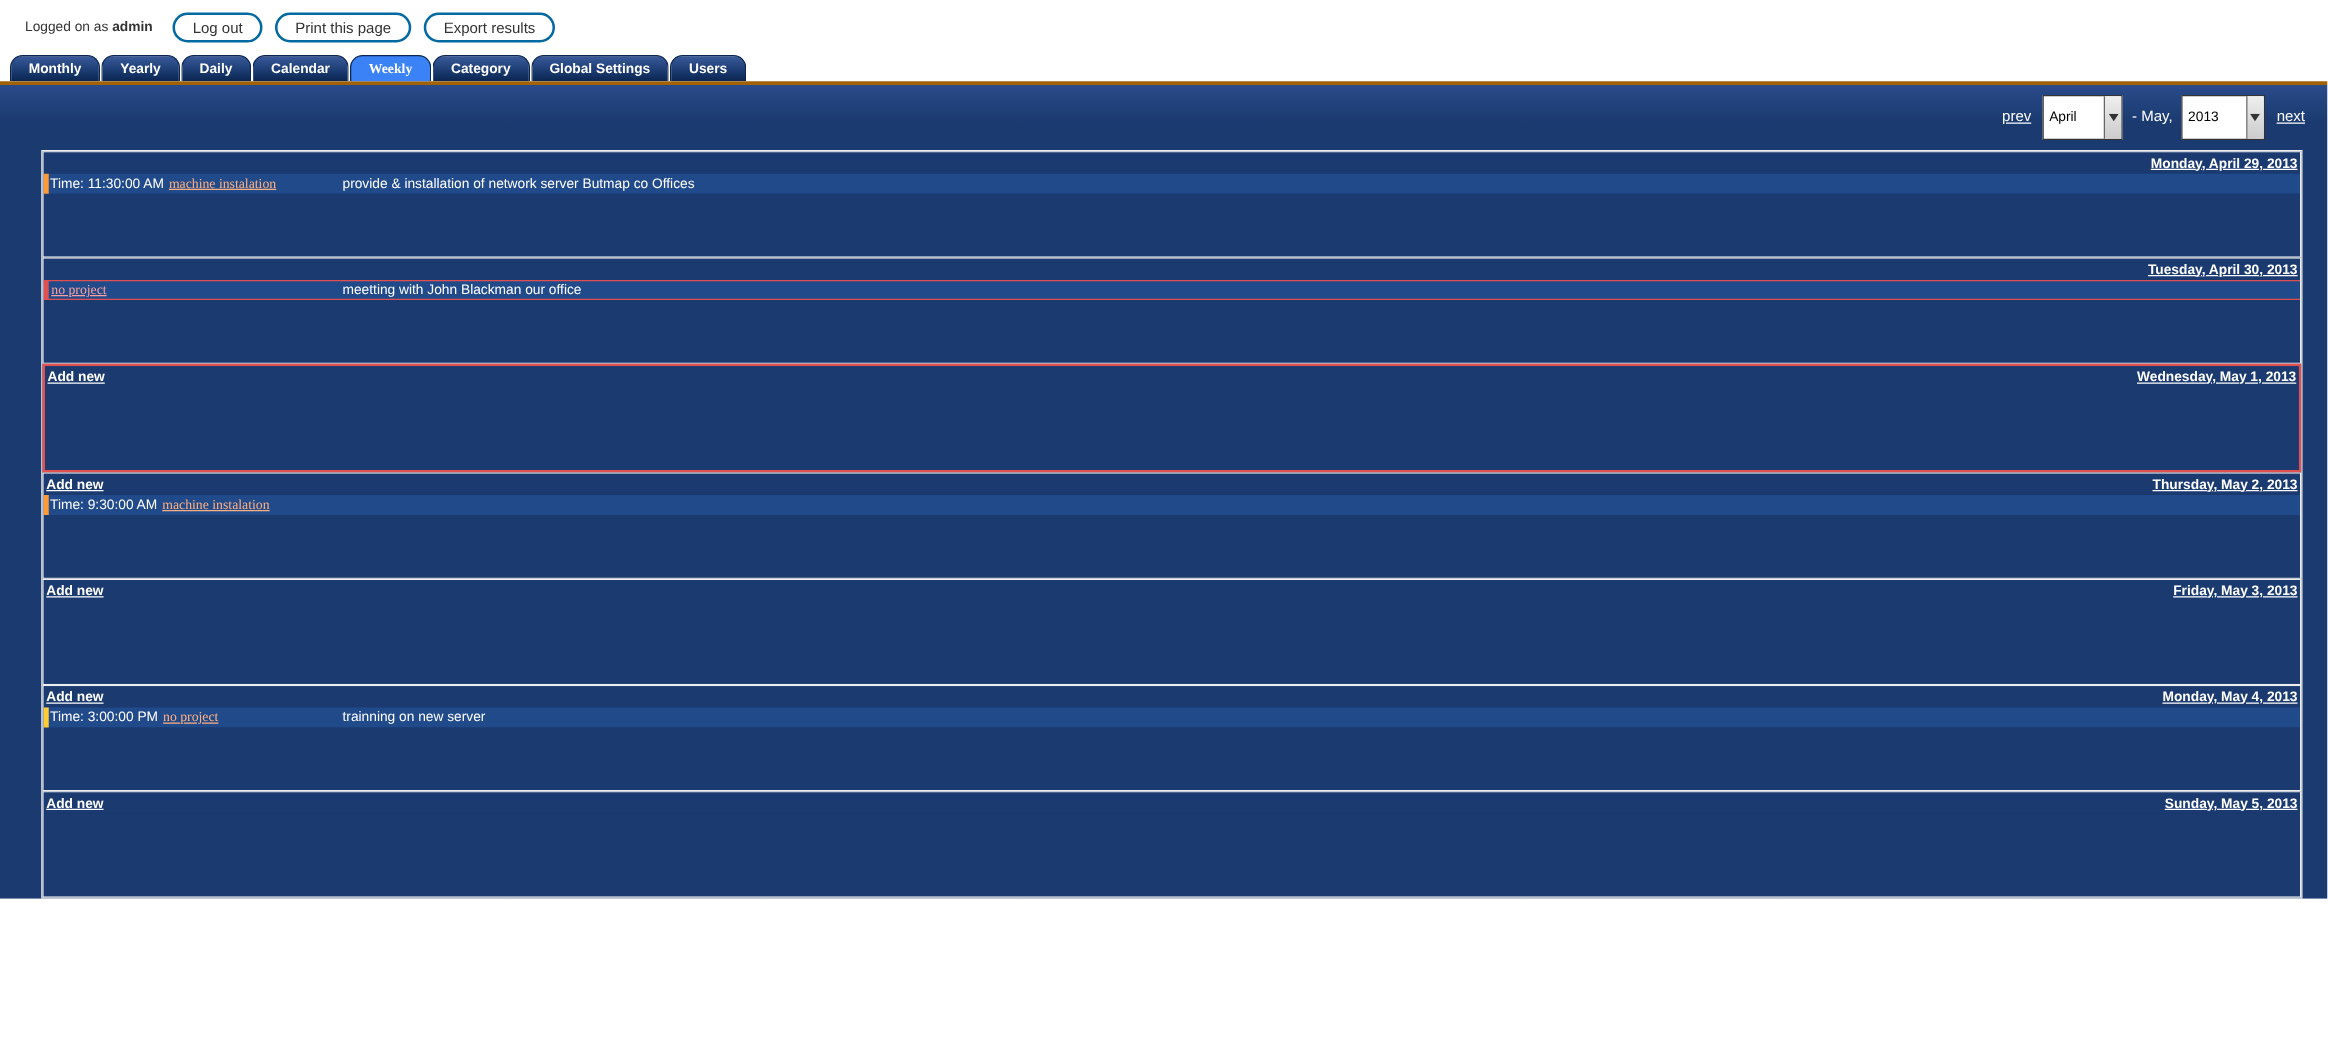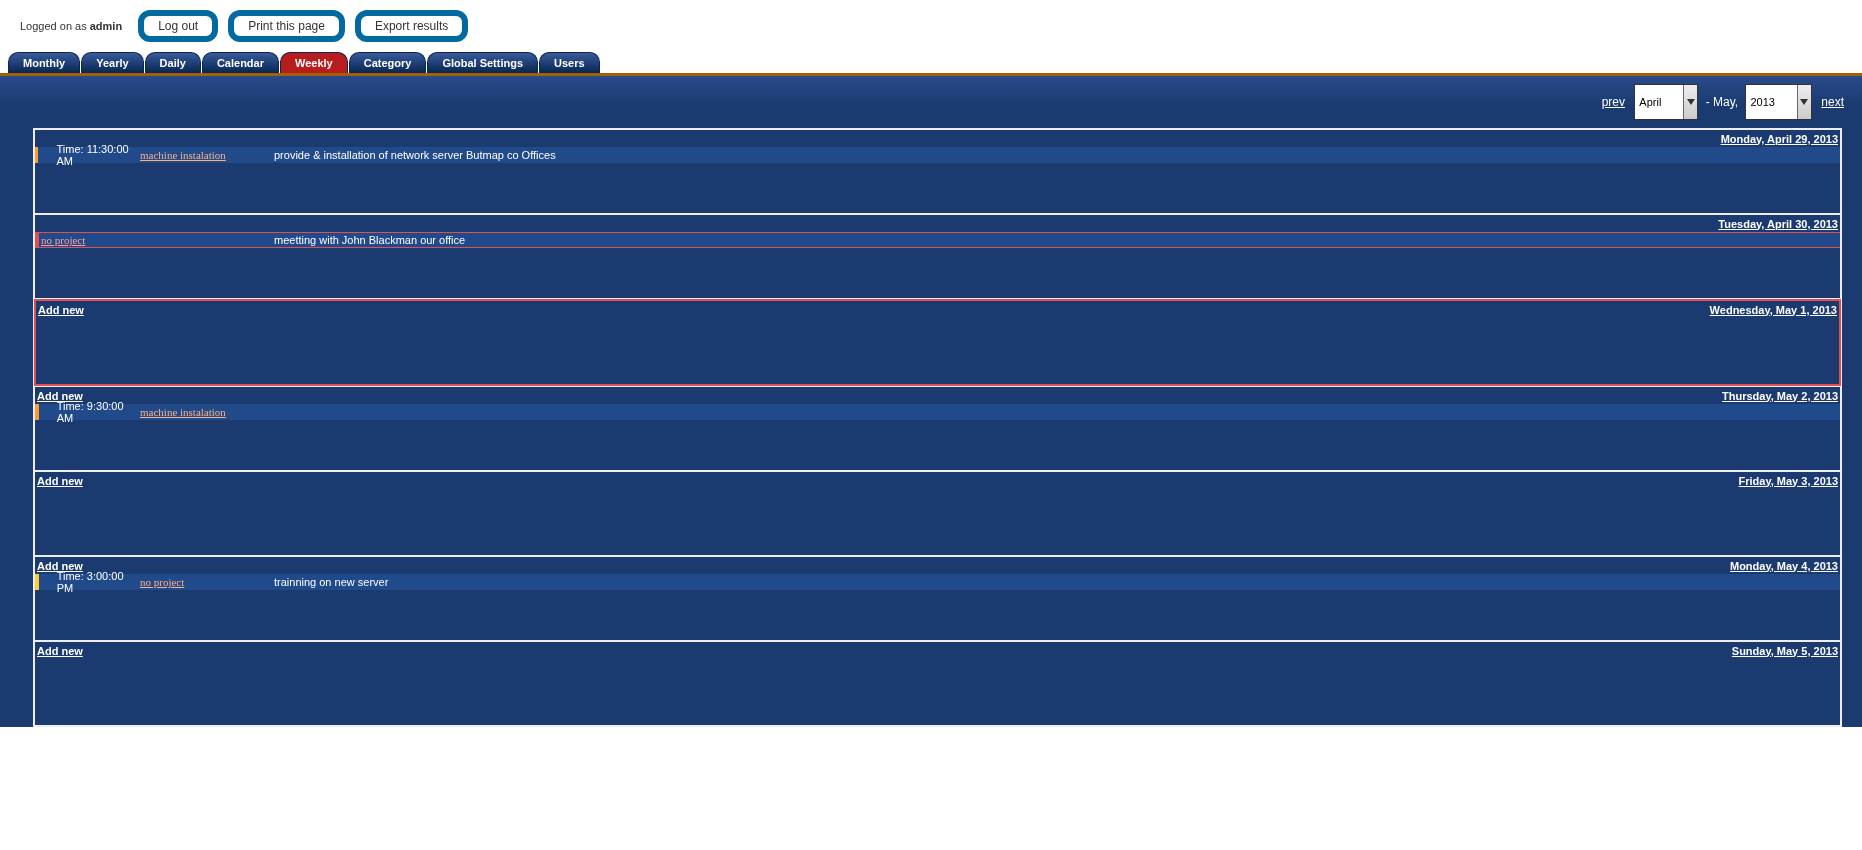--- a/index.html
+++ b/index.html
@@ -13,21 +13,21 @@
     padding: 10px 20px;
     display: flex;
     align-items: center;
     gap: 10px;
     background: #fff;
   }
   .logged-text { color: #333; font-size: 11px; margin-right: 6px; }
   .logged-text b { font-weight: bold; }
   .btn {
     background: #fff;
-    border: 6px solid #0369a1;
+    border: 2px solid #0369a1;
     border-radius: 12px;
     padding: 3px 14px;
     font-size: 12px;
     color: #333;
     cursor: pointer;
   }
   .nav-tabs {
     display: flex;
     padding-left: 8px;
     border-bottom: 3px solid #a16207;
@@ -40,21 +40,22 @@
     font-size: 11px;
     font-weight: bold;
     border-radius: 10px 10px 0 0;
     background: linear-gradient(to bottom, #3a5a9a 0%, #1a3a70 60%, #0a2550 100%);
     margin-right: 1px;
     cursor: pointer;
     border: 1px solid #0a2550;
     border-bottom: none;
   }
   .tab.active {
-    background: #b91c1c;
+    background: #3b82f6;
+    font-family: Liberation Serif, serif;
   }
   .content-wrap {
     background: linear-gradient(to bottom, #2a4a8a 0%, #1a3a70 30px, #1a3a70 100%);
     padding: 0;
     min-height: 640px;
   }
   .nav-row {
     text-align: right;
     padding: 8px 12px 4px;
     color: #fff;
@@ -108,21 +109,21 @@
     color: #fff;
     font-size: 11px;
     display: flex;
     align-items: center;
     height: 16px;
   }
   .marker {
     width: 4px;
     height: 100%;
   }
-  .time { font-weight: normal; margin-right: 2px; color: #fff; padding-left: 18px; }
+  .time { font-weight: normal; margin-right: 2px; color: #fff; padding-left: 1px; }
   .proj {
     color: #ffb080;
     text-decoration: underline;
     cursor: pointer;
     display: inline-block;
     min-width: 120px;
     font-family: Liberation Serif, serif;
   }
   .proj.noproj { color: #fda0a0; }
   .desc { color: #fff; margin-left: 14px; }

